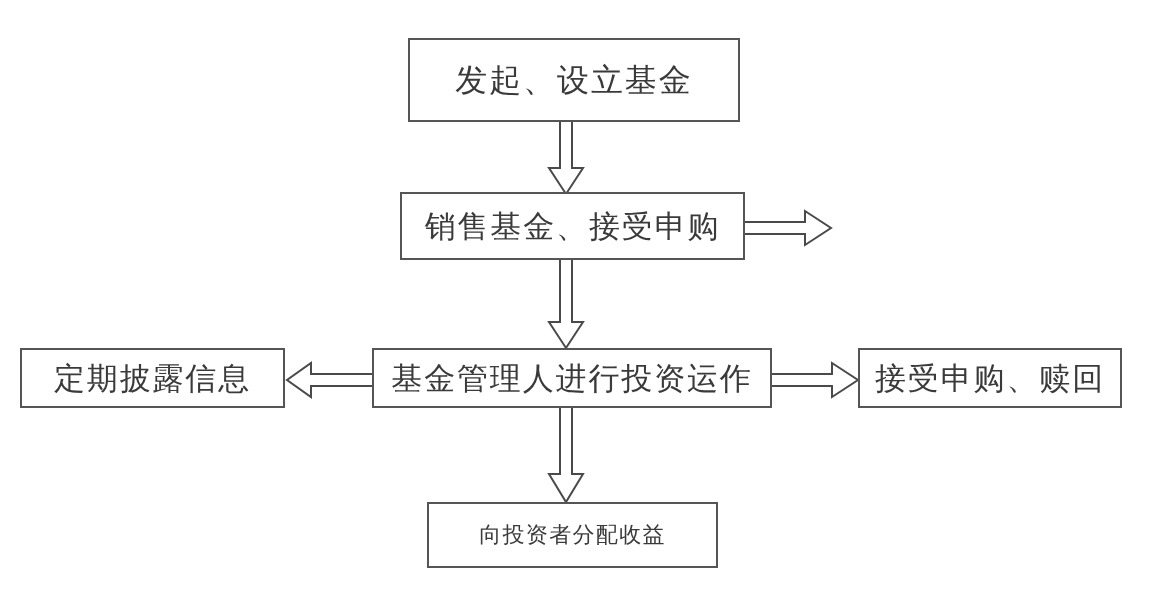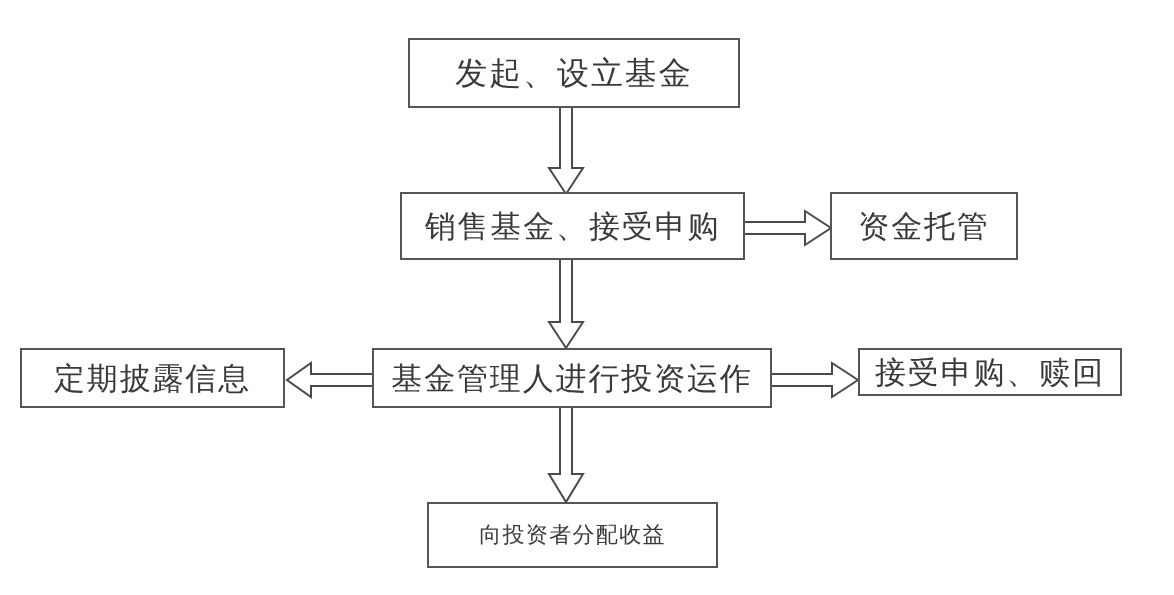--- a/index.html
+++ b/index.html
@@ -31,26 +31,26 @@
     white-space: nowrap;
     z-index: 3;
   }
   .node-label {
     display: block;
     line-height: 1;
     font-weight: 400;
   }
 
   
-  #node-initiate      { left: 408px;  top: 38px;  width: 332px; height: 70px; font-size: 32px; }
+  #node-initiate      { left: 408px;  top: 38px;  width: 332px; height: 84px; font-size: 32px; }
   #node-sell          { left: 400px;  top: 192px; width: 345px; height: 68px; font-size: 31px; }
   #node-custody       { left: 830px;  top: 192px; width: 188px; height: 68px; font-size: 31px; }
   #node-disclose      { left: 20px;   top: 348px; width: 265px; height: 60px; font-size: 31px; }
   #node-manage        { left: 372px;  top: 348px; width: 400px; height: 60px; font-size: 31px; }
-  #node-subscribe     { left: 858px;  top: 348px; width: 264px; height: 48px; font-size: 31px; }
+  #node-subscribe     { left: 858px;  top: 348px; width: 264px; height: 60px; font-size: 31px; }
   #node-distribute    { left: 427px;  top: 502px; width: 291px; height: 66px; font-size: 22px; }
 
   .arrow {
     position: absolute;
     z-index: 2;
     overflow: visible;
   }
   .arrow svg { display: block; overflow: visible; }
   .arrow-shape {
     fill: #ffffff;
@@ -109,23 +109,20 @@
   </div>
 
   <div class="node" id="node-initiate">
     <span class="node-label">发起、设立基金</span>
   </div>
 
   <div class="node" id="node-sell">
     <span class="node-label">销售基金、接受申购</span>
   </div>
 
-  <div class="node" id="node-custody">
-    <span class="node-label">资金托管</span>
-  </div>
 
   <div class="node" id="node-disclose">
     <span class="node-label">定期披露信息</span>
   </div>
 
   <div class="node" id="node-manage">
     <span class="node-label">基金管理人进行投资运作</span>
   </div>
 
   <div class="node" id="node-subscribe">

